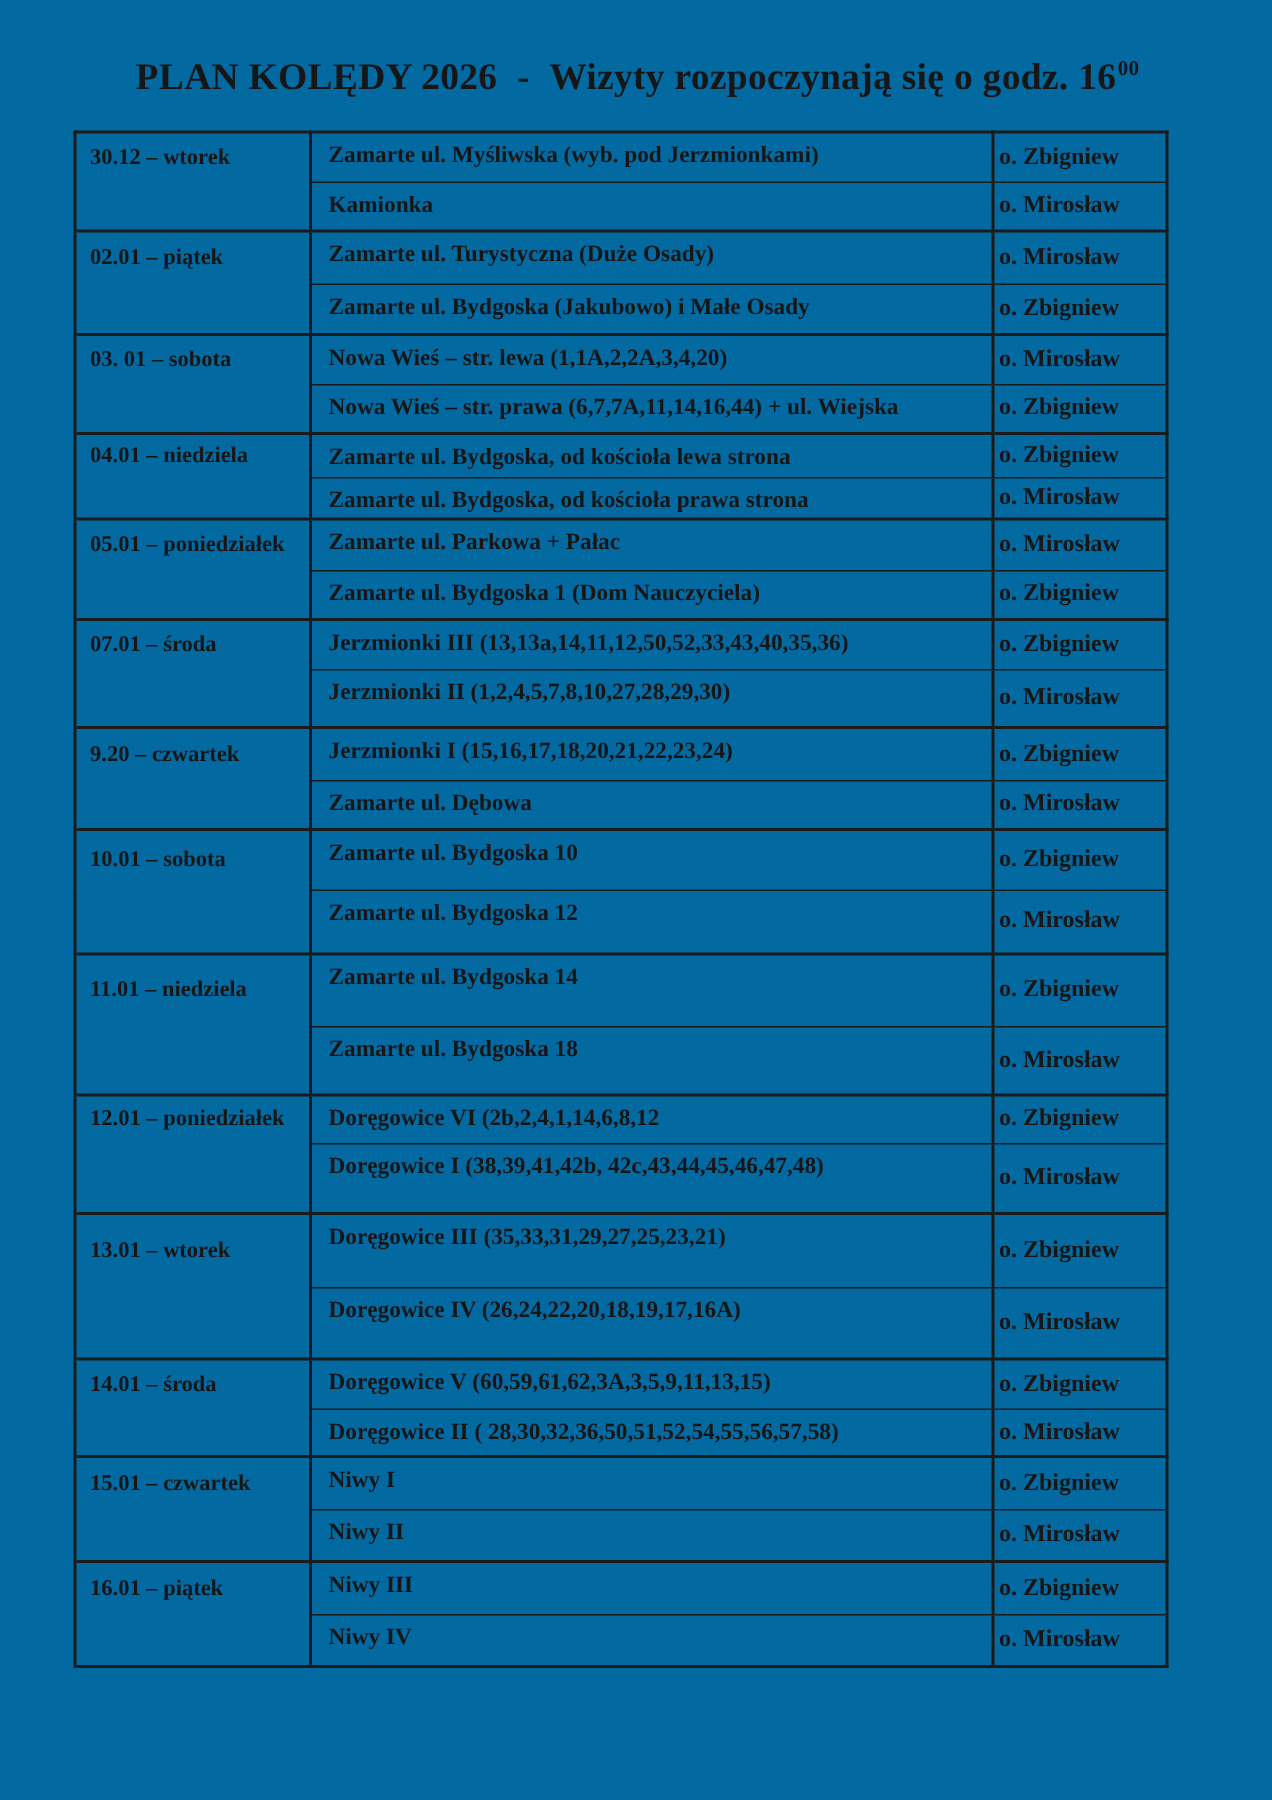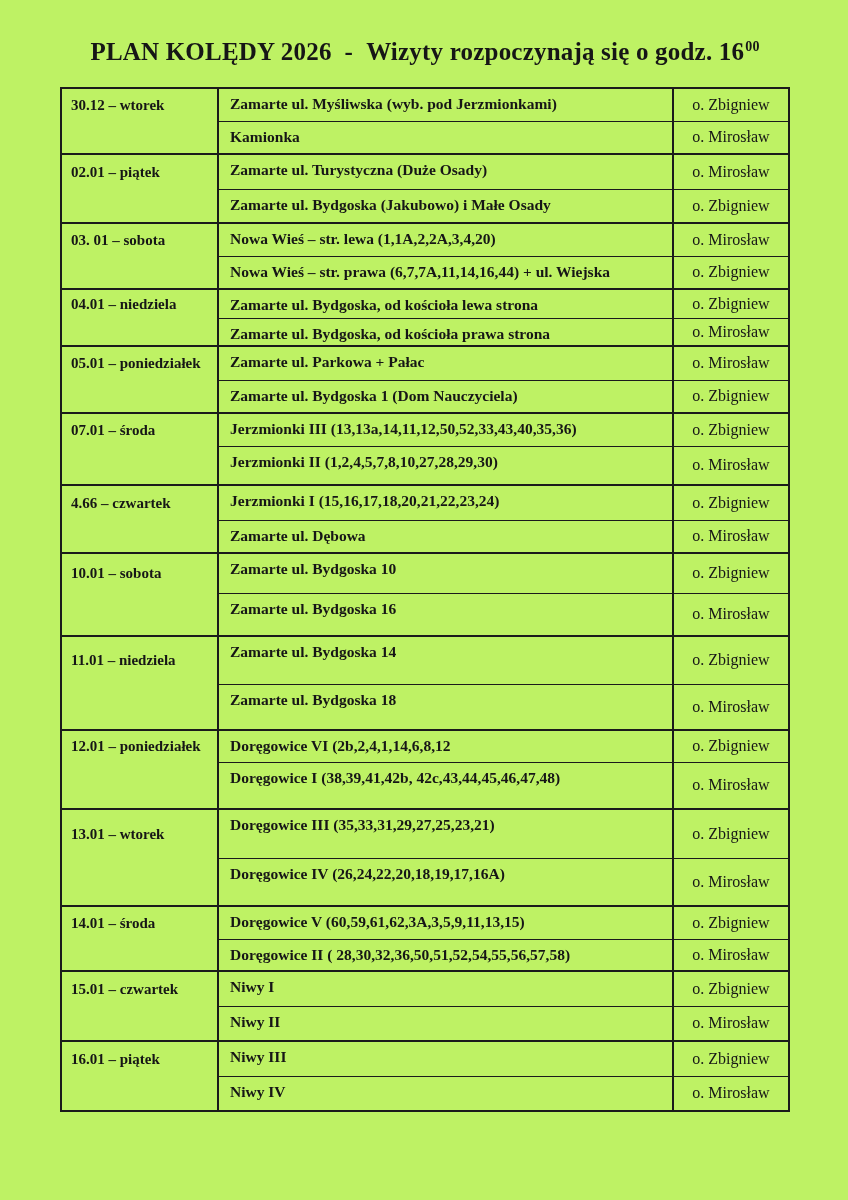--- a/index.html
+++ b/index.html
@@ -4,21 +4,21 @@
 <style>
   html, body {
     margin: 0;
     padding: 0;
     background: #ffffff;
   }
   .page {
     position: relative;
     width: 848px;
     height: 1200px;
-    background: #bef264;
+    background: #0369a1;
     font-family: "Liberation Serif", "DejaVu Serif", serif;
     color: #161616;
     overflow: hidden;
   }
   .title {
     position: absolute;
     left: 60px;
     top: 38px;
     width: 730px;
     text-align: center;
@@ -32,21 +32,21 @@
     margin: 0 13px;
   }
   .title sup {
     font-size: 14px;
     vertical-align: super;
     line-height: 0;
     margin-left: 1px;
   }
   table.schedule {
     position: absolute;
-    left: 60px;
+    left: 49px;
     top: 87px;
     width: 728px;
     border-collapse: collapse;
     table-layout: fixed;
   }
   table.schedule td {
     border: 1px solid #1b1b1b;
     border-left-width: 2px;
     border-right-width: 2px;
     overflow: hidden;
@@ -67,24 +67,23 @@
   td.loc-col {
     vertical-align: top;
     padding: 6px 6px 0 11px;
     font-size: 15.5px;
     font-weight: 700;
     line-height: 1.2;
     white-space: nowrap;
   }
   td.priest-col {
     vertical-align: middle;
-    text-align: center;
     padding: 0 3px;
     font-size: 16px;
-    font-weight: 400;
+    font-weight: 700;
     white-space: nowrap;
   }
 </style>
 </head>
 <body>
 
 <div class="page">
 
   <div class="title">
     <span>PLAN KOLĘDY 2026</span><span class="sep">-</span><span>Wizyty rozpoczynają się o godz. 16</span><sup>00</sup>
@@ -145,35 +144,35 @@
         <tr class="r1" style="height: 33px;">
           <td class="date-col" rowspan="2" style="padding-top: 7px;">07.01 – środa</td>
           <td class="loc-col">Jerzmionki III (13,13a,14,11,12,50,52,33,43,40,35,36)</td>
           <td class="priest-col">o. Zbigniew</td>
         </tr>
         <tr class="r2" style="height: 39px;">
           <td class="loc-col">Jerzmionki II (1,2,4,5,7,8,10,27,28,29,30)</td>
           <td class="priest-col">o. Mirosław</td>
         </tr>
         <tr class="r1" style="height: 35px;">
-          <td class="date-col" rowspan="2" style="padding-top: 8px;">4.66 – czwartek</td>
+          <td class="date-col" rowspan="2" style="padding-top: 8px;">9.20 – czwartek</td>
           <td class="loc-col">Jerzmionki I (15,16,17,18,20,21,22,23,24)</td>
           <td class="priest-col">o. Zbigniew</td>
         </tr>
         <tr class="r2" style="height: 33px;">
           <td class="loc-col">Zamarte ul. Dębowa</td>
           <td class="priest-col">o. Mirosław</td>
         </tr>
         <tr class="r1" style="height: 40px;">
           <td class="date-col" rowspan="2" style="padding-top: 10px;">10.01 – sobota</td>
           <td class="loc-col">Zamarte ul. Bydgoska 10</td>
           <td class="priest-col">o. Zbigniew</td>
         </tr>
         <tr class="r2" style="height: 43px;">
-          <td class="loc-col">Zamarte ul. Bydgoska 16</td>
+          <td class="loc-col">Zamarte ul. Bydgoska 12</td>
           <td class="priest-col">o. Mirosław</td>
         </tr>
         <tr class="r1" style="height: 48px;">
           <td class="date-col" rowspan="2" style="padding-top: 14px;">11.01 – niedziela</td>
           <td class="loc-col">Zamarte ul. Bydgoska 14</td>
           <td class="priest-col">o. Zbigniew</td>
         </tr>
         <tr class="r2" style="height: 46px;">
           <td class="loc-col">Zamarte ul. Bydgoska 18</td>
           <td class="priest-col">o. Mirosław</td>

